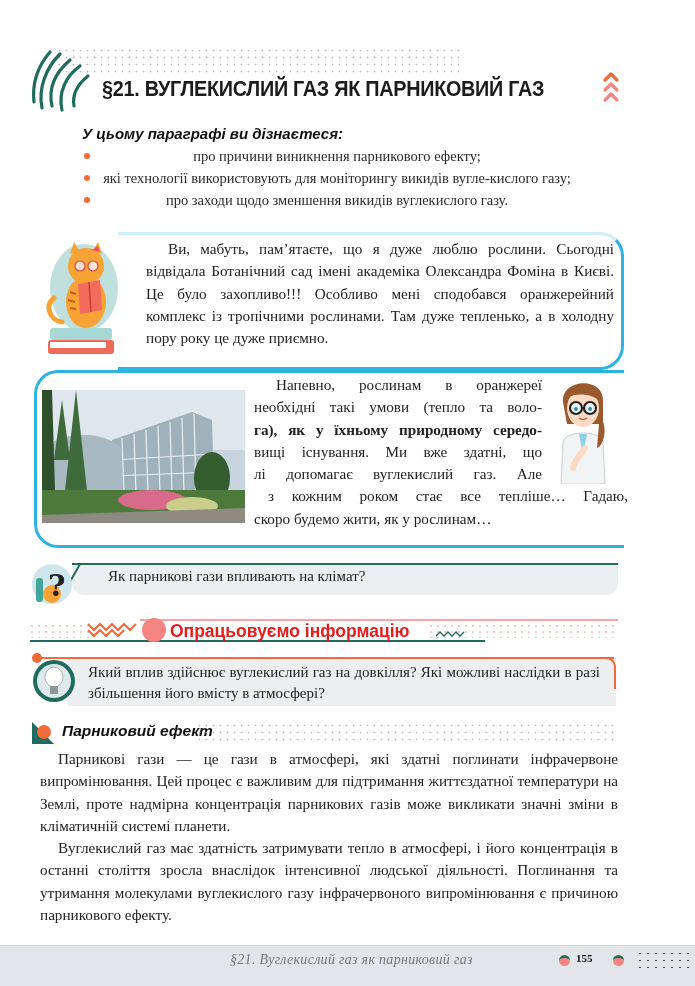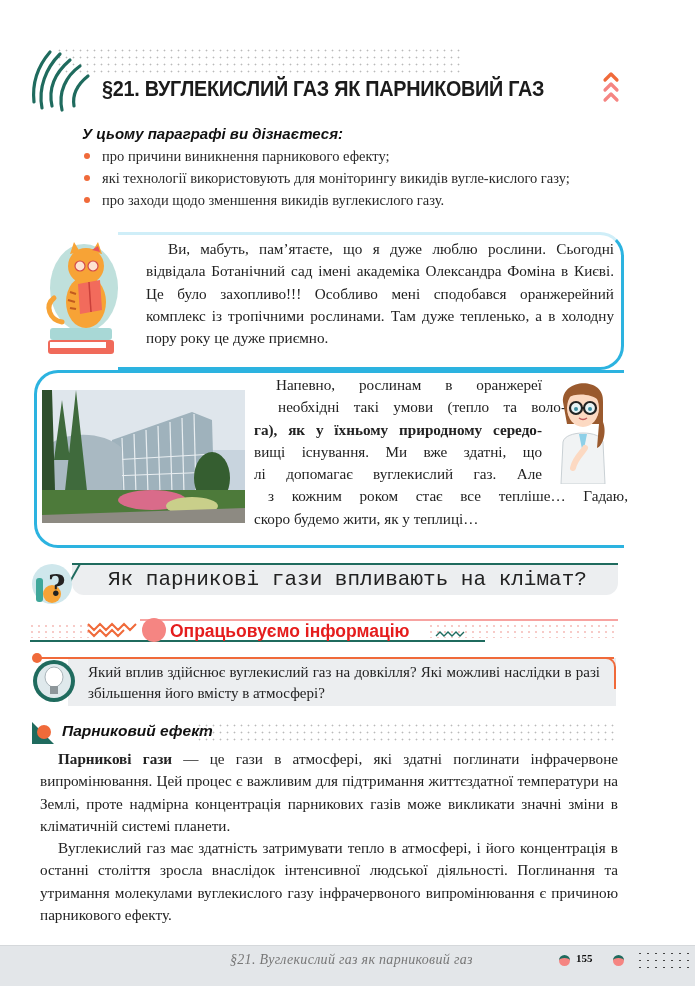--- a/index.html
+++ b/index.html
@@ -11,37 +11,37 @@
   
   .dots { background-image: radial-gradient(circle, #b9b9b9 0.8px, transparent 1.1px); background-size: 7px 7px; }
   #header-dots { left: 56px; top: 47px; width: 406px; height: 28px; }
   #grass-logo { left: 28px; top: 46px; width: 70px; height: 66px; }
   #chapter-title { left: 102px; top: 76px; font-family: "Liberation Sans", sans-serif; font-weight: bold; font-size: 22px; letter-spacing: -0.3px; color: #1b1b1b; transform: scaleX(0.9); transform-origin: left; white-space: nowrap; }
   #chevrons { left: 601px; top: 70px; width: 20px; height: 36px; }
 
   
   #learn-heading { left: 82px; top: 125px; font-family: "Liberation Sans", sans-serif; font-weight: bold; font-style: italic; font-size: 15px; color: #111; }
   .bullet-list { left: 82px; top: 145px; width: 490px; font-size: 14.5px; line-height: 22px; color: #2a2a2a; font-family: "Liberation Serif", serif; }
-  .bullet-item { position: relative; padding-left: 20px; }
+  .bullet-item { position: relative; padding-left: 20px; text-align: center; }
   .bullet-dot { position: absolute; left: 2px; top: 8px; width: 6px; height: 6px; border-radius: 50%; background: #f06a3a; }
   #cat-frame { left: 118px; top: 232px; width: 506px; height: 138px; border: 3px solid #2cb3e0; border-left: none; border-top-color: #cfeef8; border-radius: 0 24px 24px 0; }
   #cat-illustration { left: 40px; top: 236px; width: 86px; height: 122px; }
   #cat-text { left: 146px; top: 238px; width: 468px; font-family: "Liberation Serif", serif; font-size: 15.2px; line-height: 22.3px; text-align: justify; text-indent: 22px; color: #222; }
 
   #girl-frame { left: 34px; top: 370px; width: 590px; height: 178px; border: 3px solid #2cb3e0; border-right: none; border-radius: 24px 0 0 24px; border-bottom-color: #2cb3e0; }
   #greenhouse-photo { left: 42px; top: 390px; width: 203px; height: 133px; overflow: hidden; }
   #girl-text { left: 254px; top: 374px; width: 360px; font-family: "Liberation Serif", serif; font-size: 15.2px; line-height: 22.3px; text-align: justify; color: #222; }
   #girl-text .line { display: block; }
   #teacher-illustration { left: 553px; top: 372px; width: 60px; height: 112px; }
 
   
   #q-icon { left: 30px; top: 560px; width: 44px; height: 46px; }
   #q-bar { left: 72px; top: 563px; width: 546px; height: 32px; background: #eceef0; border-top: 2px solid #1f6b5e; border-radius: 0 0 12px 12px; }
   #q-slash { left: 60px; top: 562px; width: 22px; height: 36px; }
-  #q-text { left: 108px; top: 568px; font-family: Liberation Mono, monospace; font-size: 21px; color: #222; text-align: center; }
+  #q-text { left: 108px; top: 568px; font-family: Liberation Serif, serif; font-size: 15px; color: #222; text-align: center; }
 
   
   #banner { left: 30px; top: 618px; width: 588px; height: 26px; }
   #banner-title { left: 170px; top: 621px; font-family: "Liberation Sans", sans-serif; font-weight: bold; font-size: 17.5px; color: #e51d1d; white-space: nowrap; }
 
   
   #task-icon { left: 31px; top: 658px; width: 46px; height: 46px; }
   #task-box { left: 68px; top: 658px; width: 548px; height: 48px; background: #eceef0; }
   #task-line { left: 36px; top: 657px; width: 578px; height: 2px; background: #f06a3a; }
   #task-line-end { left: 600px; top: 657px; width: 16px; height: 32px; border-top: 2px solid #f06a3a; border-right: 2px solid #f06a3a; border-radius: 0 10px 0 0; }
@@ -49,21 +49,21 @@
   #task-text { left: 88px; top: 662px; width: 512px; font-family: "Liberation Serif", serif; font-size: 15px; line-height: 21px; text-align: justify; color: #222; }
 
   
   #sub-icon { left: 32px; top: 722px; width: 22px; height: 22px; }
   #sub-heading { left: 62px; top: 722px; font-family: "Liberation Sans", sans-serif; font-weight: bold; font-style: italic; font-size: 15.5px; color: #111; }
   #sub-dots { left: 196px; top: 722px; width: 420px; height: 22px; }
 
   
   #body-text { left: 40px; top: 748px; width: 578px; font-family: "Liberation Serif", serif; font-size: 15.2px; line-height: 22.3px; text-align: justify; color: #222; }
   #body-text p { text-indent: 18px; }
-  #body-text b { font-weight: bold; }
+  #body-text b { font-weight: normal; }
 
   
   #footer { left: 0; top: 945px; width: 695px; height: 41px; background: #e3e6e9; border-top: 1px solid #d5d8db; }
   #footer-title { left: 230px; top: 952px; font-family: "Liberation Serif", serif; font-style: italic; font-size: 14px; color: #777; letter-spacing: 0.3px; }
   #page-num { left: 576px; top: 952px; font-family: "Liberation Serif", serif; font-weight: bold; font-size: 11px; color: #111; }
   .fdot { width: 11px; height: 11px; border-radius: 50%; background: #f58582; border-top: 3px solid #1f6b5e; }
   #footer-dot-left { left: 559px; top: 955px; }
   #footer-dot-right { left: 613px; top: 955px; }
   #footer-dots { left: 636px; top: 950px; width: 56px; height: 24px; background-image: radial-gradient(circle, #444 0.8px, transparent 1.1px); background-size: 8px 7px; }
 </style>
@@ -148,26 +148,26 @@
   <path d="M20 10 L28 70 L12 70 Z M34 0 L46 110 L22 110 Z" fill="#3f6a3c"></path>
   <path d="M0 0 L10 0 L14 133 L0 133 Z" fill="#2f4f2c"></path>
   <ellipse cx="170" cy="88" rx="18" ry="26" fill="#355e30"></ellipse>
   <rect x="0" y="100" width="203" height="33" fill="#4d7a3a"></rect>
   <ellipse cx="110" cy="110" rx="34" ry="10" fill="#d96b8a"></ellipse>
   <ellipse cx="150" cy="116" rx="26" ry="9" fill="#c9cf8a"></ellipse>
   <path d="M0 125 L203 118 L203 133 L0 133 Z" fill="#8d8a82"></path>
 </svg>
 <div id="girl-text" class="abs">
   <span class="line" style="text-indent:22px;width:288px;text-align:justify;text-align-last:justify;">Напевно, рослинам в оранжереї</span>
-  <span class="line" style="width:288px;text-align:justify;text-align-last:justify;margin-left:24px;">необхідні такі умови (тепло та воло-</span>
+  <span class="line" style="width:288px;text-align:justify;text-align-last:justify;">необхідні такі умови (тепло та воло-</span>
   <span class="line" style="width:288px;text-align:justify;text-align-last:justify;font-weight:bold;">га), як у їхньому природному середо-</span>
   <span class="line" style="width:288px;text-align:justify;text-align-last:justify;">вищі існування. Ми вже здатні, що</span>
   <span class="line" style="width:288px;text-align:justify;text-align-last:justify;">лі допомагає вуглекислий газ. Але</span>
   <span class="line" style="width:360px;text-align:justify;text-align-last:justify;margin-left:14px;">з кожним роком стає все тепліше… Гадаю,</span>
-  <span class="line">скоро будемо жити, як у теплиці…</span>
+  <span class="line">скоро будемо жити, як у рослинам…</span>
 </div>
 <svg id="teacher-illustration" class="abs" viewBox="0 0 60 112">
   <path d="M8 112 L10 70 C12 58 48 58 50 70 L52 112 Z" fill="#f1f3f4" stroke="#c9d0d4" stroke-width="1"></path>
   <path d="M26 62 L30 82 L34 62 Z" fill="#8ed0e8"></path>
   <path d="M10 30 C8 6 52 4 50 30 L50 50 C54 60 50 74 44 76 L46 52 L14 52 Z" fill="#9a5a2e"></path>
   <ellipse cx="30" cy="36" rx="16" ry="19" fill="#fcd9c2"></ellipse>
   <path d="M14 26 C18 12 44 12 46 28 C38 22 24 20 14 26 Z" fill="#9a5a2e"></path>
   <circle cx="23" cy="36" r="6" fill="#e7f3f5" stroke="#222" stroke-width="2.2"></circle>
   <circle cx="37" cy="36" r="6" fill="#e7f3f5" stroke="#222" stroke-width="2.2"></circle>
   <path d="M29 36 L31 36" stroke="#222" stroke-width="2"></path>

